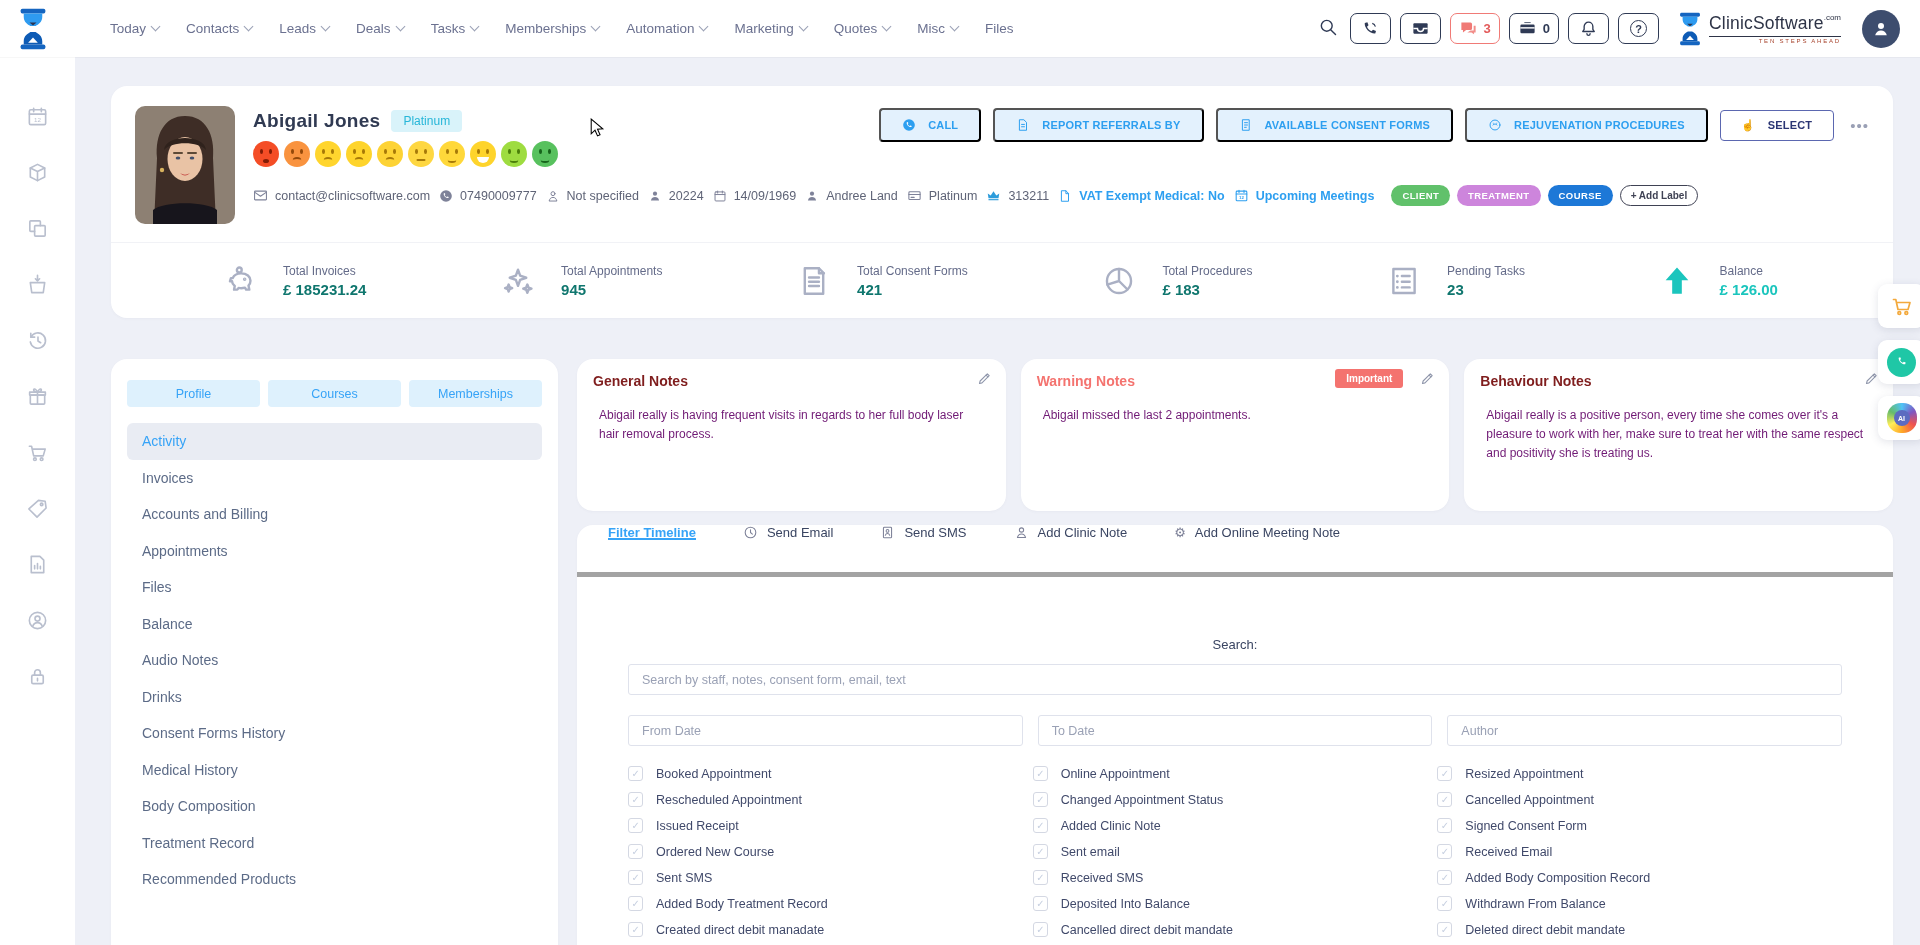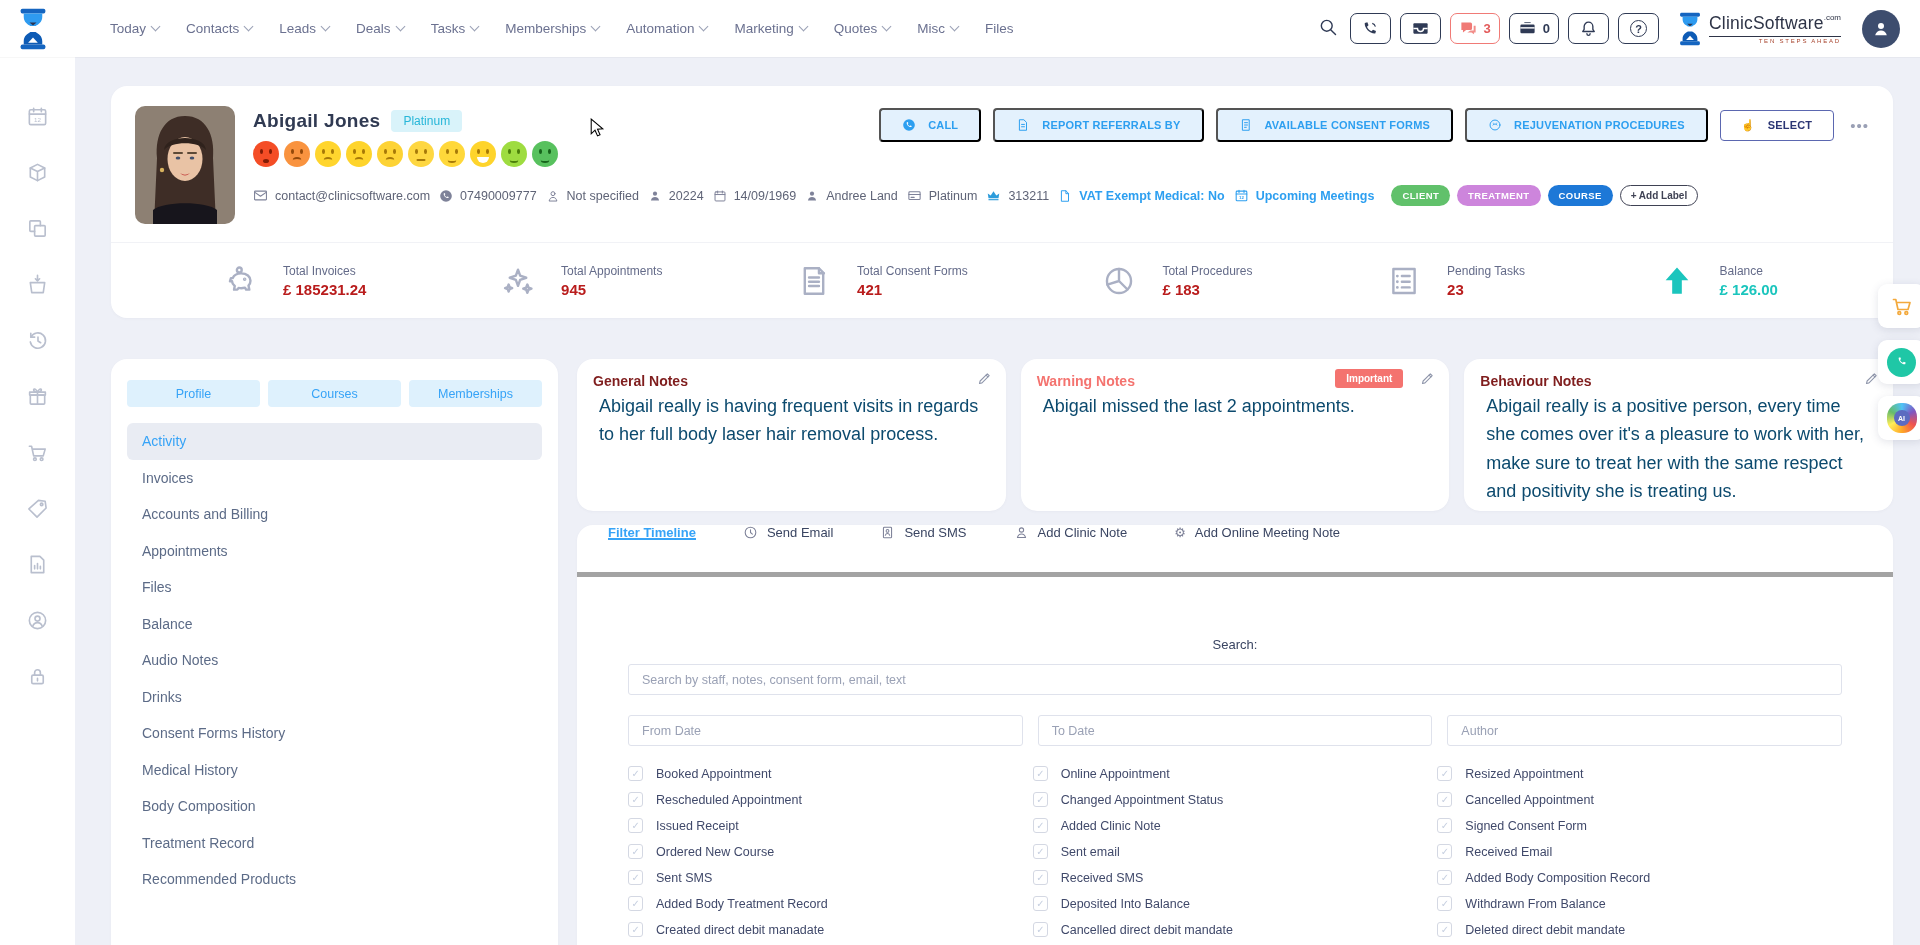--- a/index.html
+++ b/index.html
@@ -73,37 +73,37 @@
 .citem.link{color:#2d9ff0;font-weight:bold;cursor:pointer}
 .citem.link .cic{color:#2d9ff0}
 .lbl{color:#fff;font-size:9.5px;font-weight:bold;letter-spacing:.4px;padding:5px 11px;border-radius:11px;cursor:pointer}
 .lbl.g{background:#61c16b}.lbl.p{background:#cd85dc}.lbl.b{background:#1d78d7}
 .addlbl{border:1px solid #3f4254;border-radius:11px;font-size:10px;font-weight:bold;color:#3f4254;padding:4px 10px;cursor:pointer;background:#fff}
 .labels-grp{display:flex;gap:7px;align-items:center;margin-left:8px}
 .stats{position:absolute;left:0;right:0;bottom:0;height:76px;border-top:1px solid #f1f2f6;display:flex;align-items:center;justify-content:space-between;padding:0 115px 0 112px}
 .stat{display:flex;align-items:center;gap:26px}
 .stat .sic{width:34px;height:34px;color:#aab0c4;flex:none}
 .stat-label{font-size:12px;color:#646b89;margin-bottom:3px}
-.stat-value{font-size:15px;font-weight:bold;color:#b91c1c}
+.stat-value{font-size:15px;font-weight:bold;color:#0f766e}
 .stat-value.teal{color:#1bc5bd}
 
 
 .row2{display:flex;gap:19px;margin-top:41px;align-items:flex-start}
 .side-card{width:447px;padding:21px 16px 0;height:640px;flex:none}
 .side-tabs{display:flex;gap:8px}
 .side-tab{flex:1;height:27px;background:#def1fd;color:#36a3f7;font-size:12.5px;display:flex;align-items:center;justify-content:center;border-radius:4px;cursor:pointer}
 .menu{margin-top:16px}
 .menu-item{height:36.5px;display:flex;align-items:center;padding:0 15px;font-size:14px;color:#5c6b87;cursor:pointer;border-radius:6px}
 .menu-item.active{background:#e9ecf3;color:#36a3f7}
 .right-col{flex:1;min-width:0}
 .notes-row{display:flex;gap:15px}
 .note-card{flex:1;height:152px;padding:14px 16px;position:relative;min-width:0}
 .note-title{font-size:14px;font-weight:600;color:#7f1d1d}
 .note-title.warn{color:#f4736f}
-.note-body{margin-top:3px;font-size:18px;color:#0c4a6e;line-height:1.58;padding:0 6px}
+.note-body{margin-top:17px;font-size:12px;color:#701a75;line-height:1.58;padding:0 6px}
 .note-edit{position:absolute;top:12px;right:14px;color:#8f96ab;cursor:pointer}
 .important-badge{position:absolute;top:10px;right:46px;background:#f4736f;color:#fff;font-size:10px;font-weight:bold;padding:4px 11px;border-radius:3px}
 
 
 .timeline-card{margin-top:14px;height:560px}
 .tl-tabs{display:flex;align-items:flex-start;gap:47px;padding:0 31px;height:52px;border-bottom:5px solid #a3a3a3}
 .tl-tab{display:flex;align-items:center;gap:9px;font-size:13px;color:#3a4562;cursor:pointer}
 .tl-tab .tic{color:#7e8299;display:flex}
 .tl-tab.active{color:#36a3f7;box-shadow:inset 0 -2px 0 #36a3f7;font-weight:bold}
 .search-label{text-align:center;margin-top:60px;font-size:13px;color:#3a4562}

